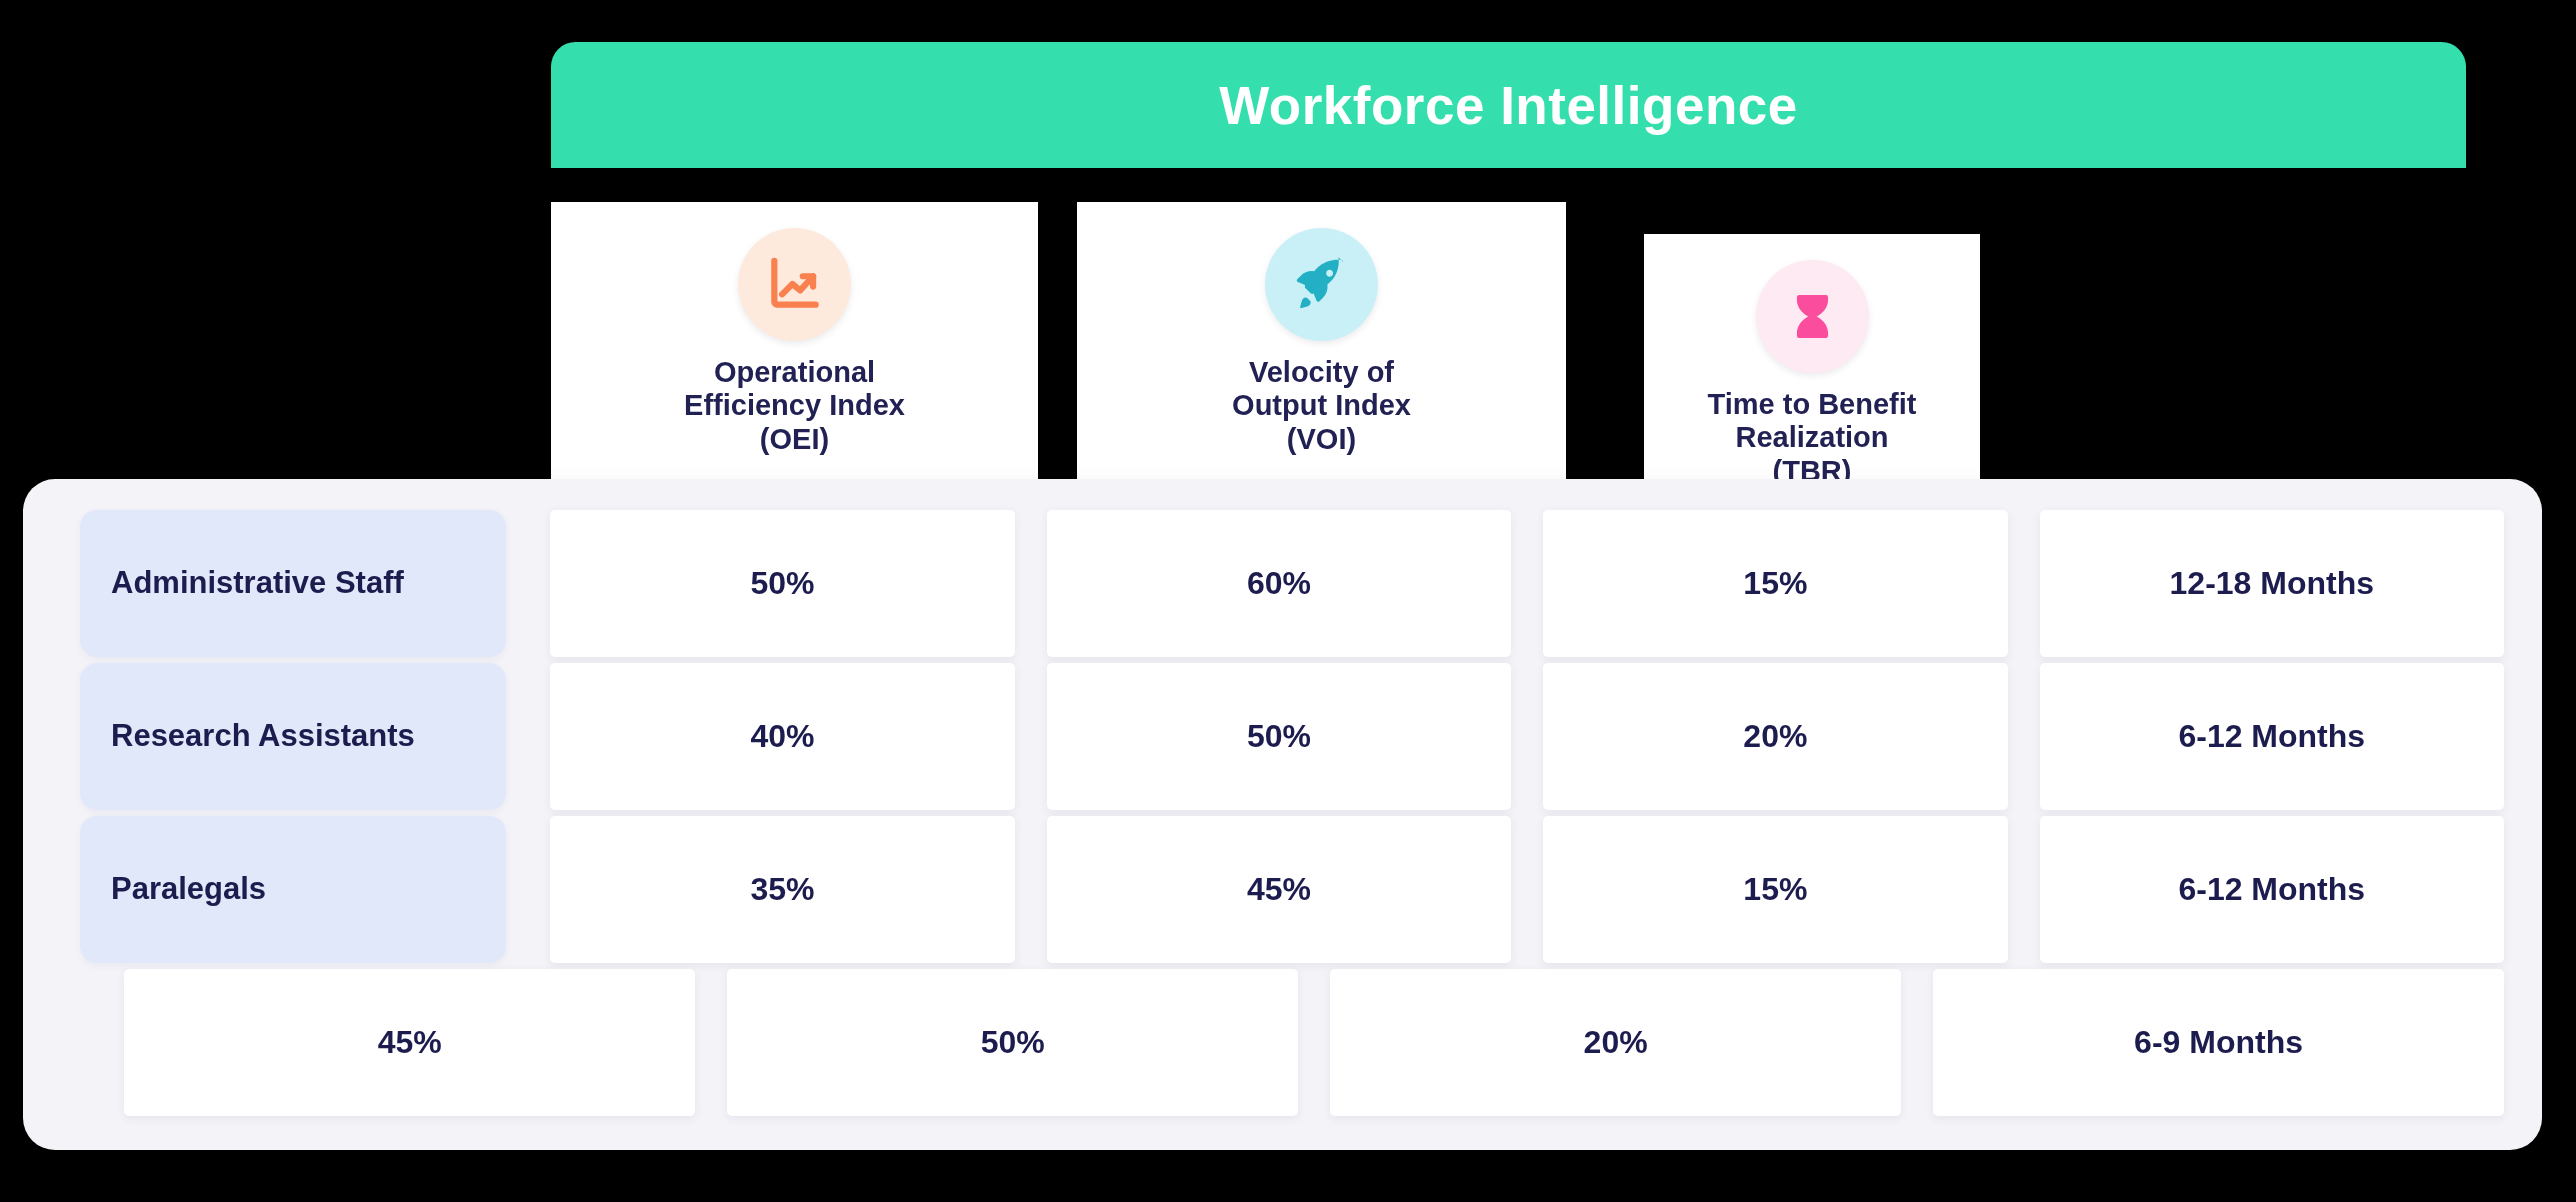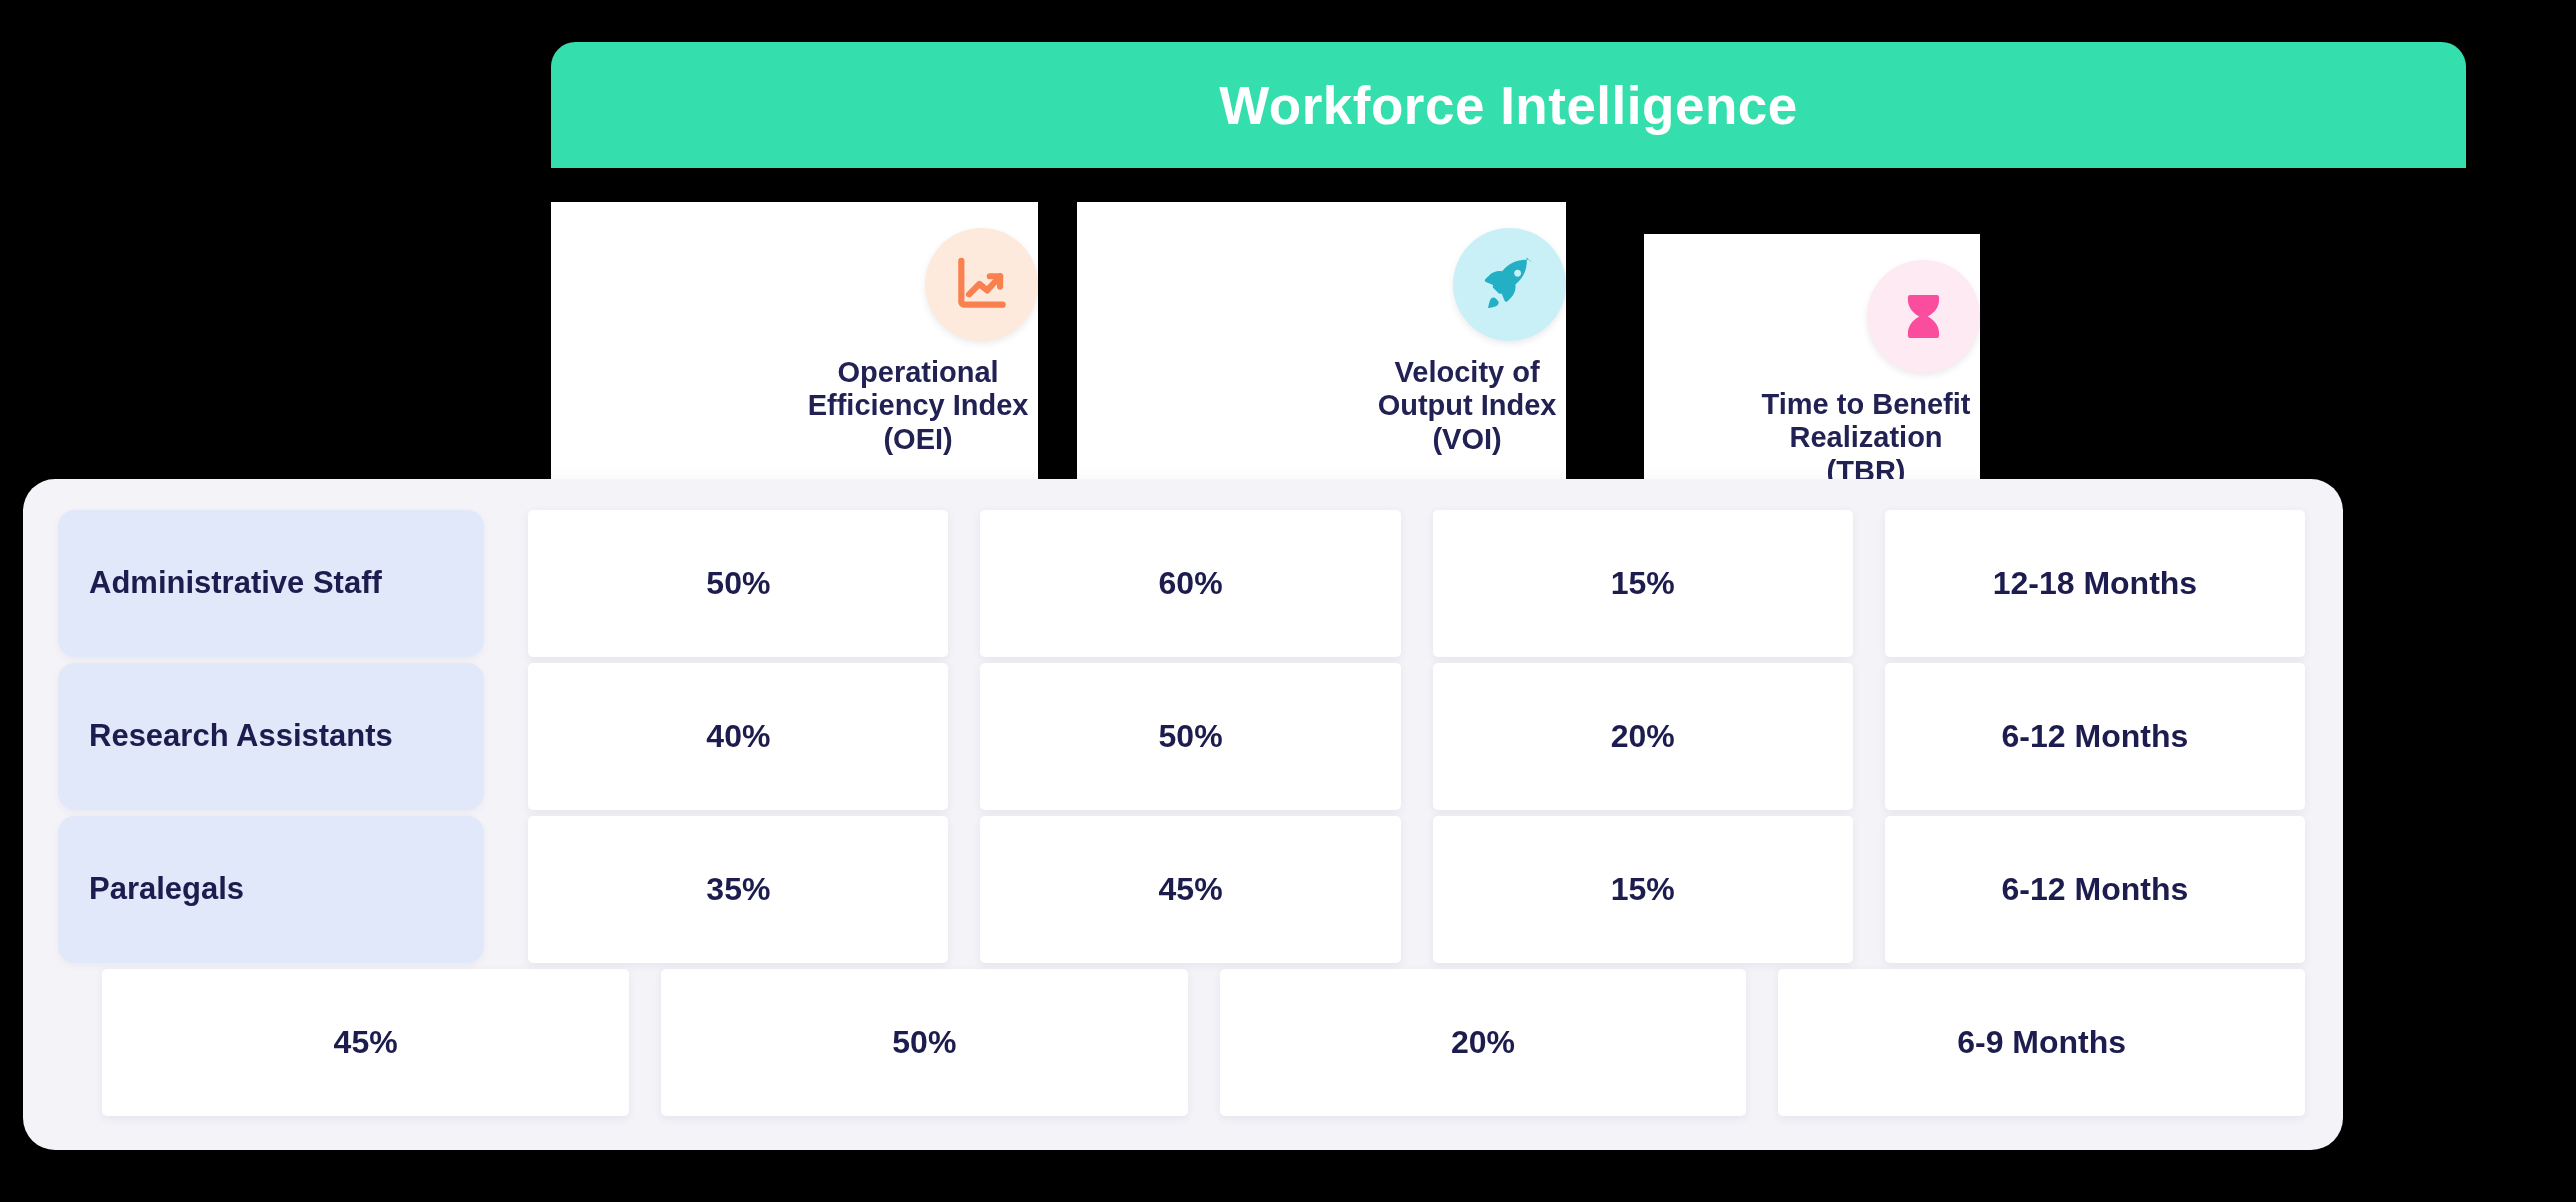--- a/index.html
+++ b/index.html
@@ -55,21 +55,21 @@
     top: 160px;
     width: 1915px;
     height: 328px;
     display: flex;
   }
   .metric-card {
     background: #ffffff;
     box-shadow: 0 -2.8px 9.5px rgba(0,0,0,0.10);
     display: flex;
     flex-direction: column;
-    align-items: flex-end;
+    align-items: center;
     box-sizing: border-box;
     padding-top: 25.5px;
     position: relative;
   }
   .metric-gap {
     width: 39px;
     flex: 0 0 39px;
     background: transparent;
   }
   .metric-card.c1 { flex: 0 0 487px; }
@@ -103,26 +103,26 @@
     text-align: center;
     padding: 0 9.5px;
     white-space: pre-line;
   }
 
   
   #table-panel {
     position: absolute;
     left: 23px;
     top: 479px;
-    width: 2320px;
+    width: 2519px;
     height: 671px;
     background: #f3f3f8;
     border-radius: 32px;
     box-sizing: border-box;
-    padding: 31px 38px 34px 35px;
+    padding: 31px 38px 34px 57px;
     box-shadow: 0 3.8px 21px rgba(0,0,0,0.05);
   }
   #table-body {
     display: flex;
     flex-direction: column;
     height: 100%;
     justify-content: space-between;
   }
   .table-row {
     display: flex;

